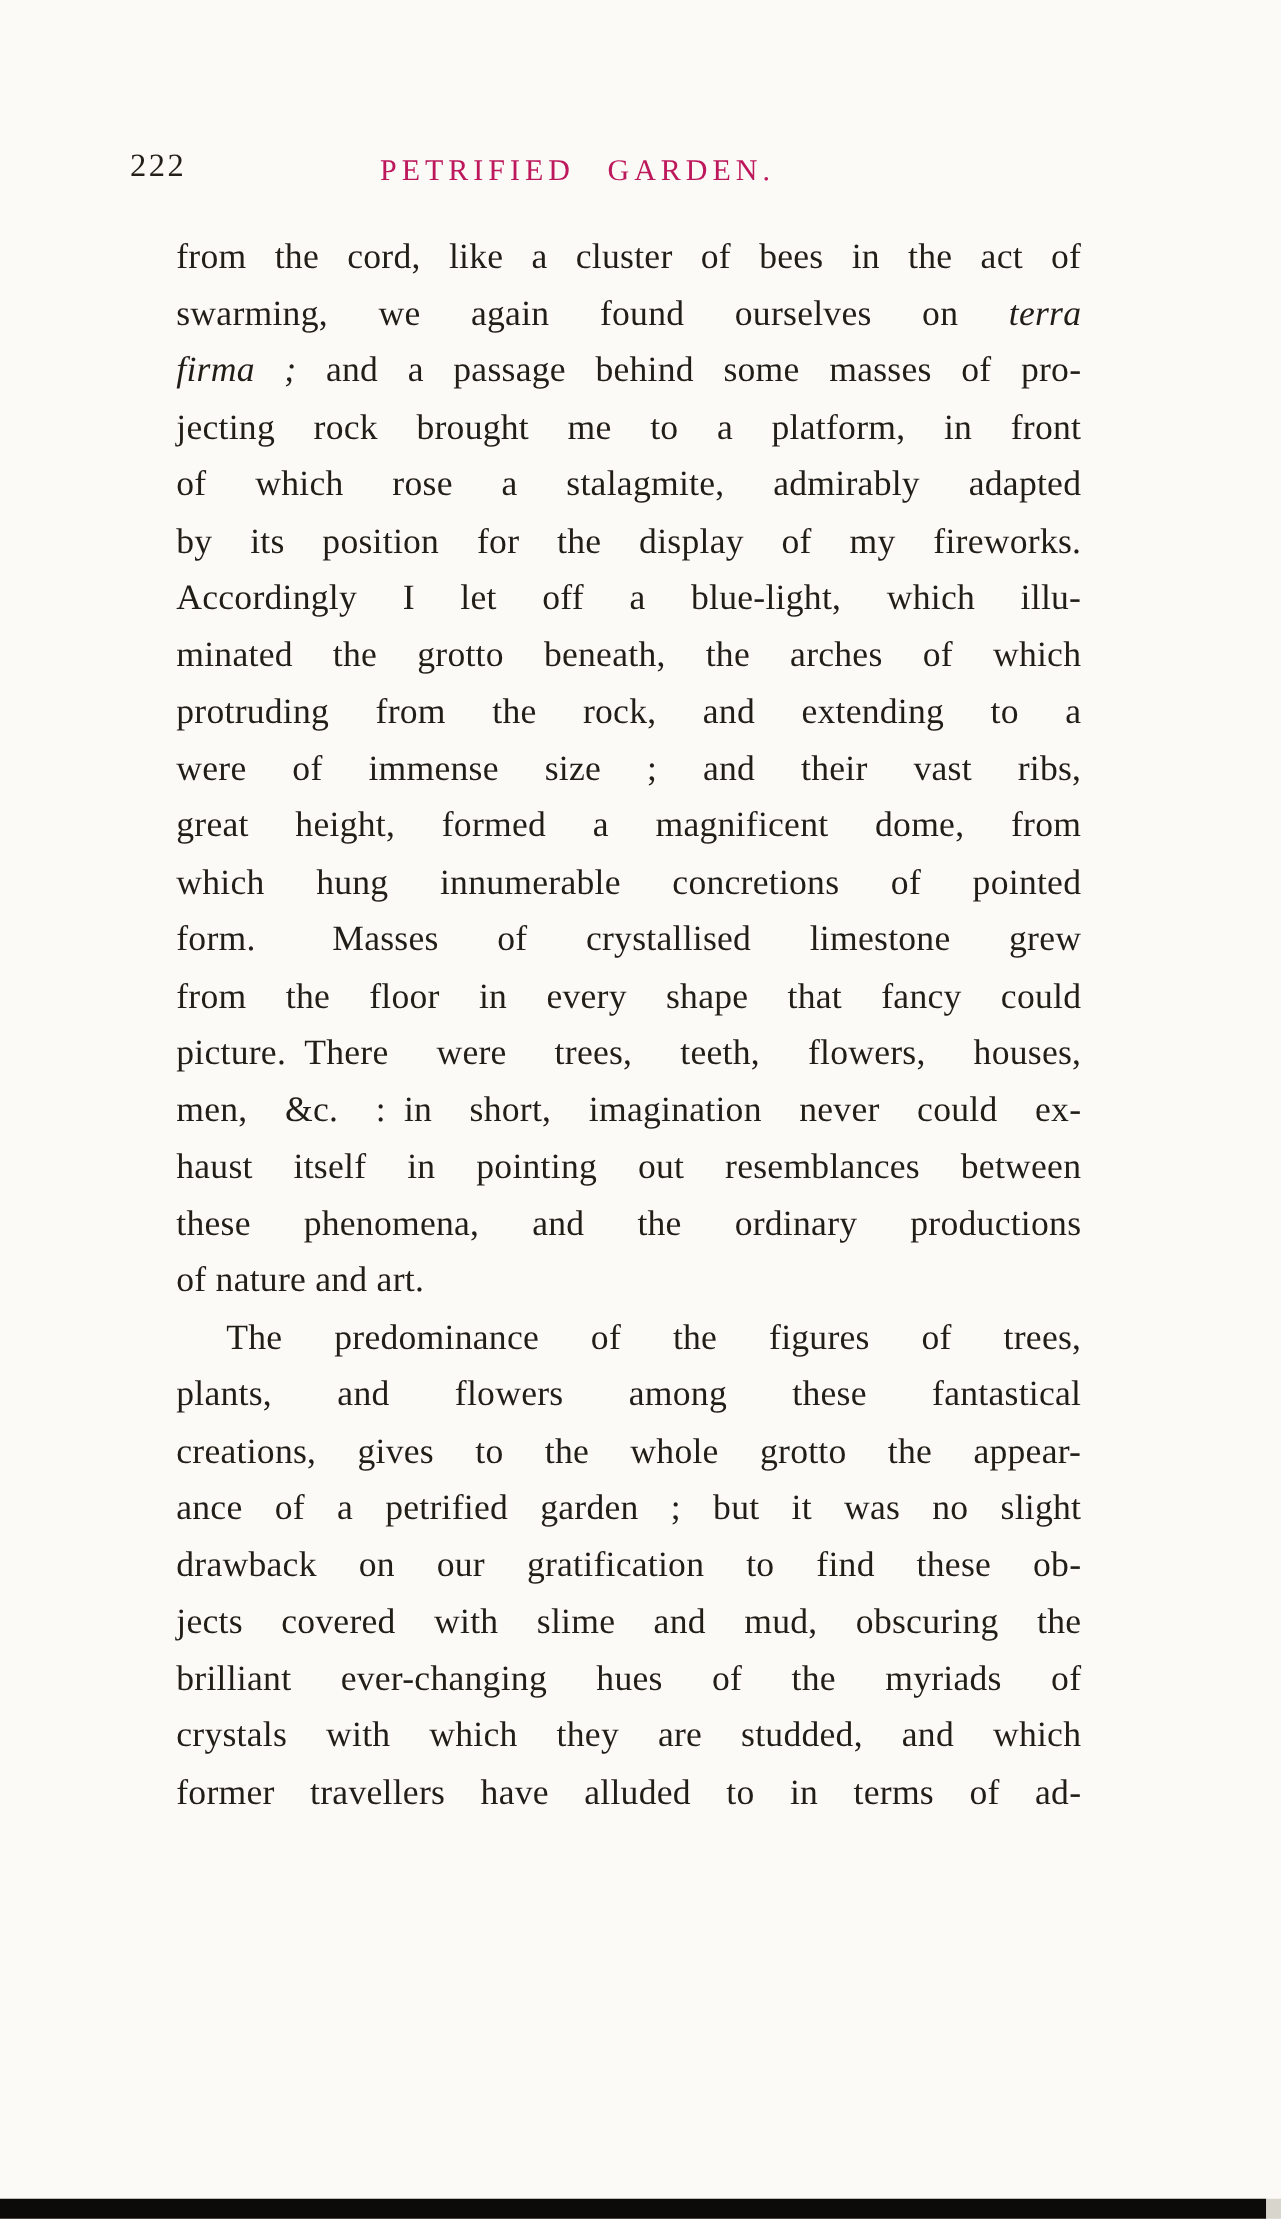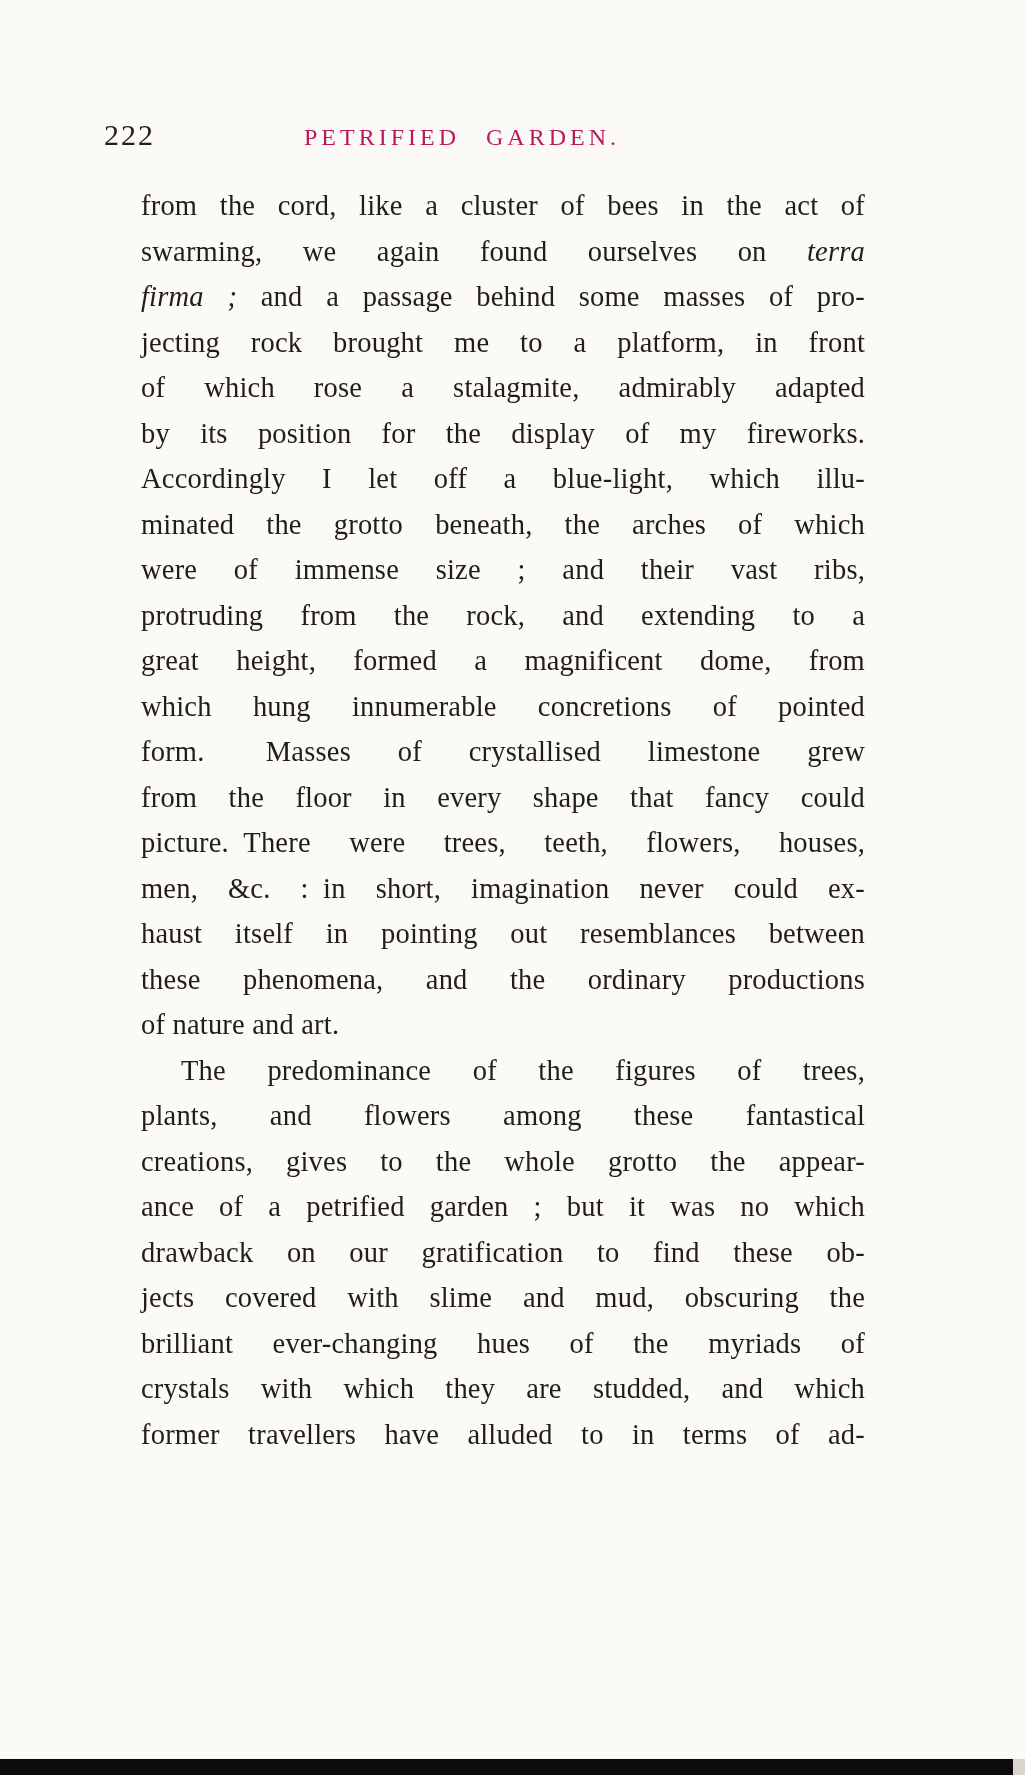--- a/index.html
+++ b/index.html
@@ -17,21 +17,21 @@
   }
   .page {
     position: absolute;
     inset: 0;
     background: #fbfaf6;
   }
   .page-number {
     position: absolute;
     left: 104px;
     top: 118px;
-    font-size: 30px;
+    font-size: 26px;
     letter-spacing: 2px;
     color: #241f18;
   }
   .running-title {
     position: absolute;
     left: 100px;
     top: 124px;
     width: 724px;
     text-align: center;
     font-size: 24px;
@@ -94,35 +94,35 @@
 
   <div class="page-body">
       <div class="line"><span>from the cord, like a cluster of bees in the act of</span></div>
       <div class="line"><span>swarming, we again found ourselves on </span><span class="italic">terra</span></div>
       <div class="line"><span class="italic">firma ;</span><span> and a passage behind some masses of pro-</span></div>
       <div class="line"><span>jecting rock brought me to a platform, in front</span></div>
       <div class="line"><span>of which rose a stalagmite, admirably adapted</span></div>
       <div class="line"><span>by its position for the display of my fireworks.</span></div>
       <div class="line"><span>Accordingly I let off a blue-light, which illu-</span></div>
       <div class="line"><span>minated the grotto beneath, the arches of which</span></div>
+      <div class="line"><span>protruding from the rock, and extending to a</span></div>
       <div class="line"><span>were of immense size ; and their vast ribs,</span></div>
-      <div class="line"><span>protruding from the rock, and extending to a</span></div>
       <div class="line"><span>great height, formed a magnificent dome, from</span></div>
       <div class="line"><span>which hung innumerable concretions of pointed</span></div>
       <div class="line"><span>form.  Masses of crystallised limestone grew</span></div>
       <div class="line"><span>from the floor in every shape that fancy could</span></div>
       <div class="line"><span>picture. There were trees, teeth, flowers, houses,</span></div>
       <div class="line"><span>men, &amp;c. : in short, imagination never could ex-</span></div>
       <div class="line"><span>haust itself in pointing out resemblances between</span></div>
       <div class="line"><span>these phenomena, and the ordinary productions</span></div>
       <div class="line no-justify"><span>of nature and art.</span></div>
       <div class="line indent"><span>The predominance of the figures of trees,</span></div>
       <div class="line"><span>plants, and flowers among these fantastical</span></div>
       <div class="line"><span>creations, gives to the whole grotto the appear-</span></div>
-      <div class="line"><span>ance of a petrified garden ; but it was no which</span></div>
+      <div class="line"><span>ance of a petrified garden ; but it was no slight</span></div>
       <div class="line"><span>drawback on our gratification to find these ob-</span></div>
       <div class="line"><span>jects covered with slime and mud, obscuring the</span></div>
       <div class="line"><span>brilliant ever-changing hues of the myriads of</span></div>
       <div class="line"><span>crystals with which they are studded, and which</span></div>
       <div class="line"><span>former travellers have alluded to in terms of ad-</span></div>
     </div>
 
   <div class="scan-edge-bottom"></div>
   <div class="scan-edge-corner"></div>
 

